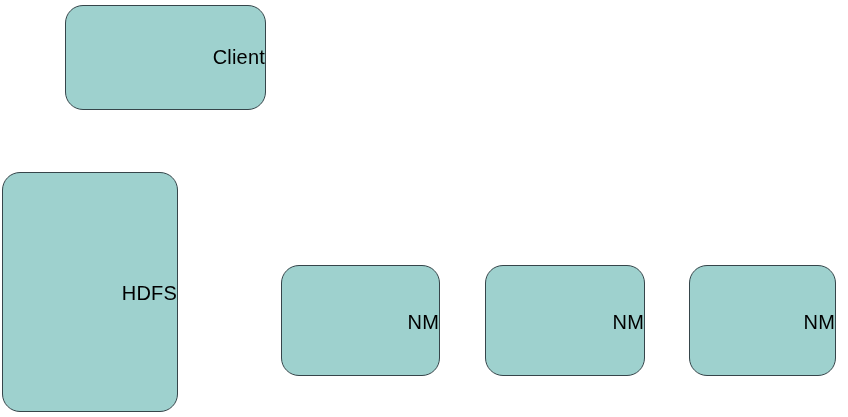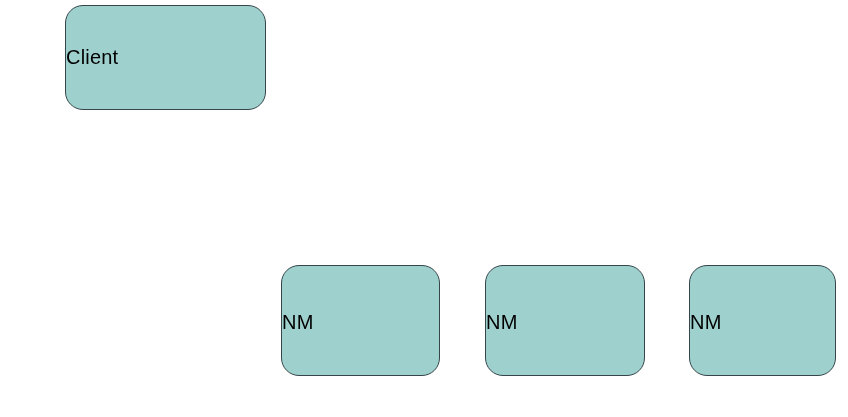--- a/index.html
+++ b/index.html
@@ -19,21 +19,21 @@
     overflow: hidden;
   }
   .node {
     position: absolute;
     box-sizing: border-box;
     background: #9ed1ce;
     border: 1px solid #36454a;
     border-radius: 18px;
     display: flex;
     align-items: center;
-    justify-content: flex-start;
+    justify-content: flex-end;
   }
   .node-label {
     color: #000000;
     font-family: "Liberation Sans", "DejaVu Sans", sans-serif;
     font-size: 20px;
     font-weight: 400;
     line-height: 1;
     letter-spacing: 0.2px;
     white-space: nowrap;
     user-select: none;
@@ -57,20 +57,23 @@
 </head>
 <body>
 
 <div id="canvas">
 
   <div class="node" id="node-client">
     <span class="node-label">Client</span>
   </div>
 
 
+  <div class="node" id="node-hdfs">
+    <span class="node-label">HDFS</span>
+  </div>
 
   <div class="node" id="node-nm-1">
     <span class="node-label">NM</span>
   </div>
 
   <div class="node" id="node-nm-2">
     <span class="node-label">NM</span>
   </div>
 
   <div class="node" id="node-nm-3">

